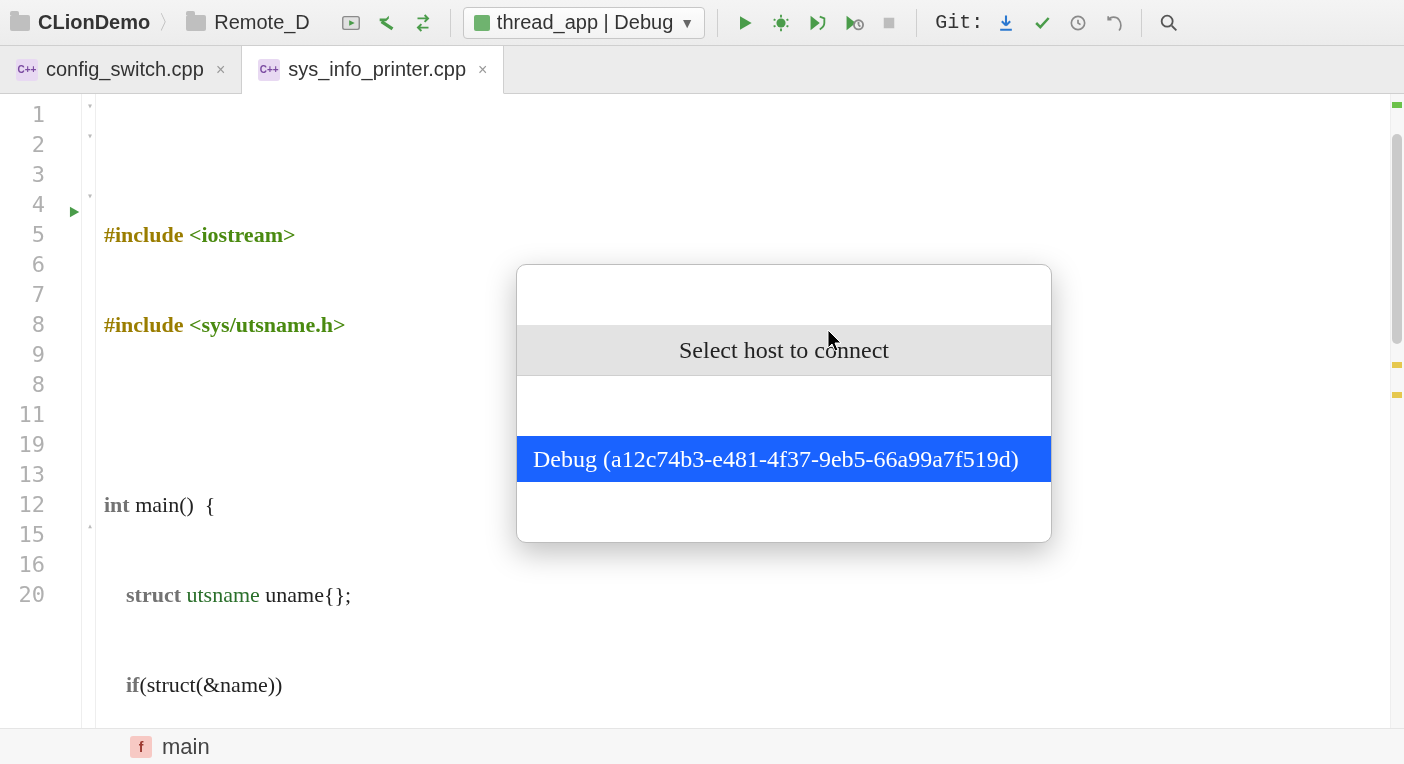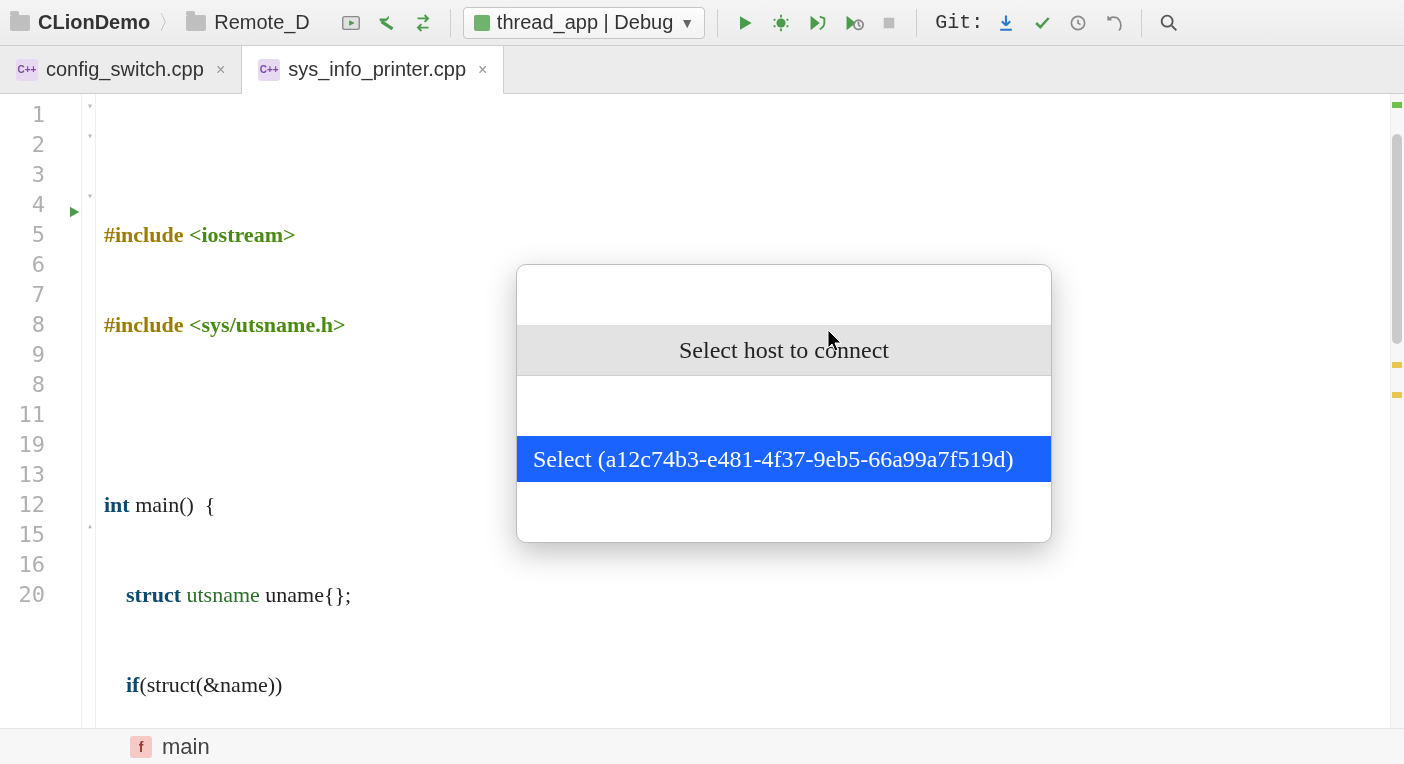--- a/index.html
+++ b/index.html
@@ -92,21 +92,21 @@
     position:absolute; right:0; top:0; width:14px; height:100%;
     border-left:1px solid #eee;
   }
   .fold-mark { position:absolute; right:2px; font-size:10px; color:#bbb; }
 
   .code {
     flex:1; font-family: Liberation Serif, serif; font-size:22px; line-height:30px;
     padding: 6px 12px 0 8px; color:#222; position:relative; white-space:pre;
   }
   .code .line { height:30px; }
-  .kw { color:#0c4a6e; font-weight:700; }
+  .kw { color:#737373; font-weight:700; }
   .pp { color:#9a7d00; font-weight:700; }
   .inc { color:#4a8a10; font-weight:700; }
   .typename { color:#2a6f2a; }
   .num { color:#2a65c9; }
 
   .hl-line {
     position:absolute; left:0; right:0; height:30px; top:calc(6px + 7*30px);
     background:#fffbe6; z-index:-1;
   }
 
@@ -335,21 +335,21 @@
     
     
     
     
     
     
 
     
     <div class="popup">
       <div class="popup-title">Select host to connect</div>
-      <div class="popup-item selected">Select (a12c74b3-e481-4f37-9eb5-66a99a7f519d)</div>
+      <div class="popup-item selected">Debug (a12c74b3-e481-4f37-9eb5-66a99a7f519d)</div>
     </div>
 
     <span class="cursor-fake">
       <svg width="20" height="26" viewBox="0 0 20 26">
           <path d="M2 2l0 18 4-4 3 7 3-1-3-7 6 0z" fill="#000" stroke="#fff" stroke-width="1"></path>
         </svg>
     </span>
   </div>
 
   <div class="right-stripe">

